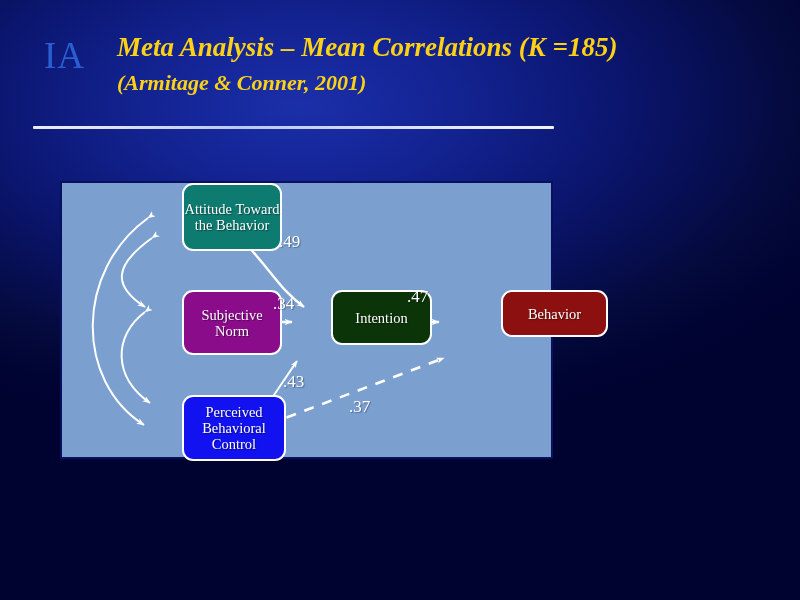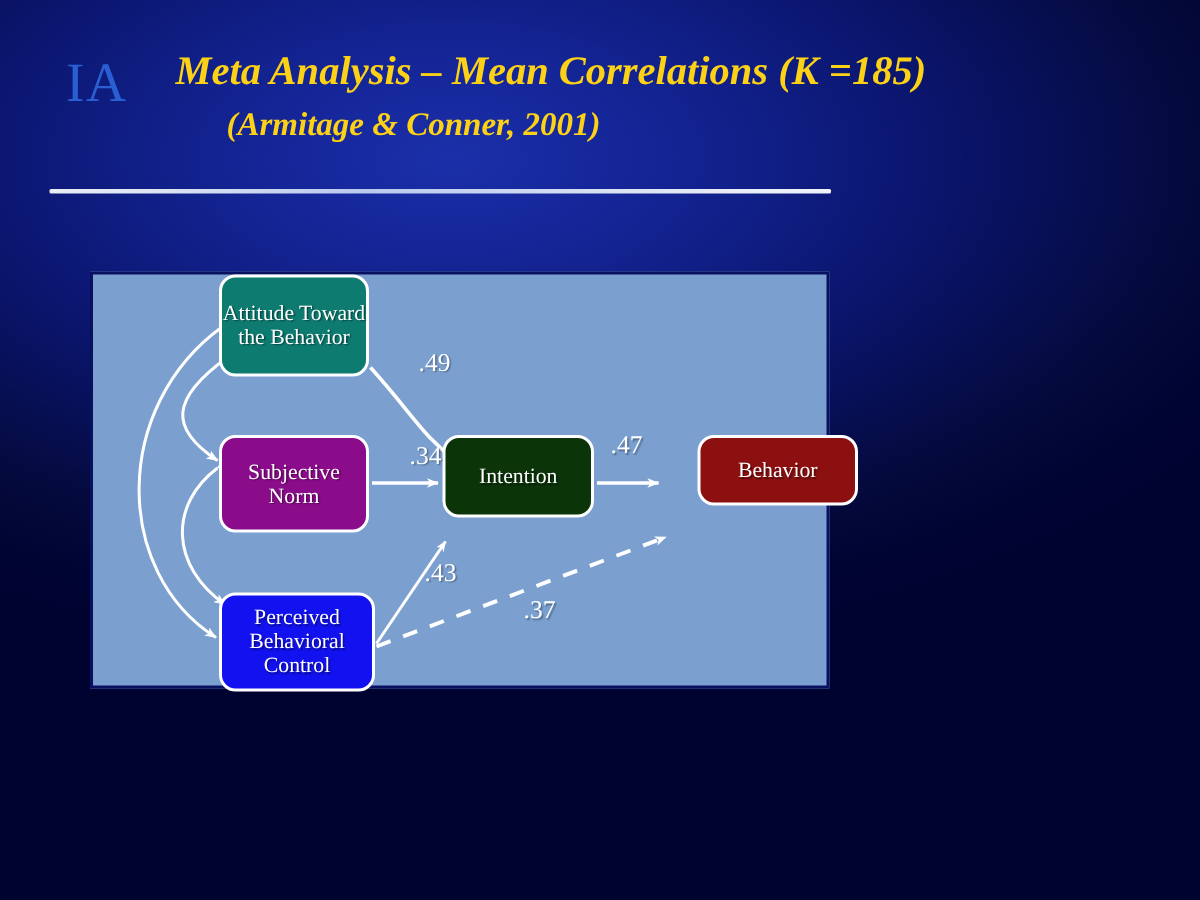--- a/index.html
+++ b/index.html
@@ -58,21 +58,20 @@
   }
   #title-line2 {
     font-family: "Liberation Serif", serif;
     font-style: italic;
     font-weight: bold;
     font-size: 22px;
     line-height: 30px;
     color: #fcd116;
     white-space: nowrap;
     margin-top: 4px;
-    margin-left: 34px;
   }
   #divider {
     position: absolute;
     left: 33px; top: 126px;
     width: 521px; height: 3px;
     background: linear-gradient(to right, #e8ecf5 0%, #dfe6f2 12%, #b9c9ee 40%, #cdd8f0 60%, #e6ebf6 85%, #f0f3fa 100%);
     border-radius: 1px;
   }
 
   
@@ -100,20 +99,21 @@
     color: #ffffff;
     font-family: "Liberation Serif", serif;
     font-size: 14.5px;
     line-height: 16px;
     display: flex;
     align-items: center;
     justify-content: center;
     text-align: center;
     text-shadow: 1px 1px 1px rgba(0,0,0,0.45);
     z-index: 4;
+    margin-left: 36px;
   }
   #node-attitude {
     left: 146px; top: 183px;
     width: 100px; height: 68px;
     background: #0e7b70;
   }
   #node-norm {
     left: 146px; top: 290px;
     width: 100px; height: 65px;
     background: #8b0c8b;

